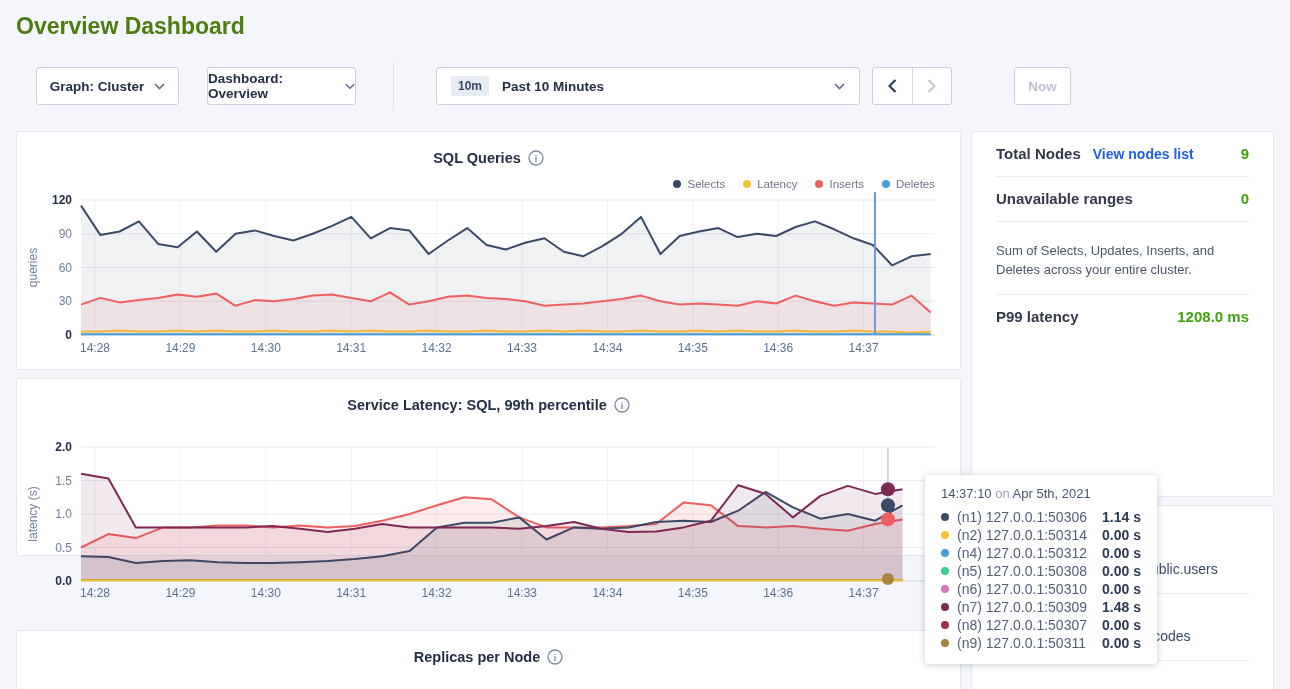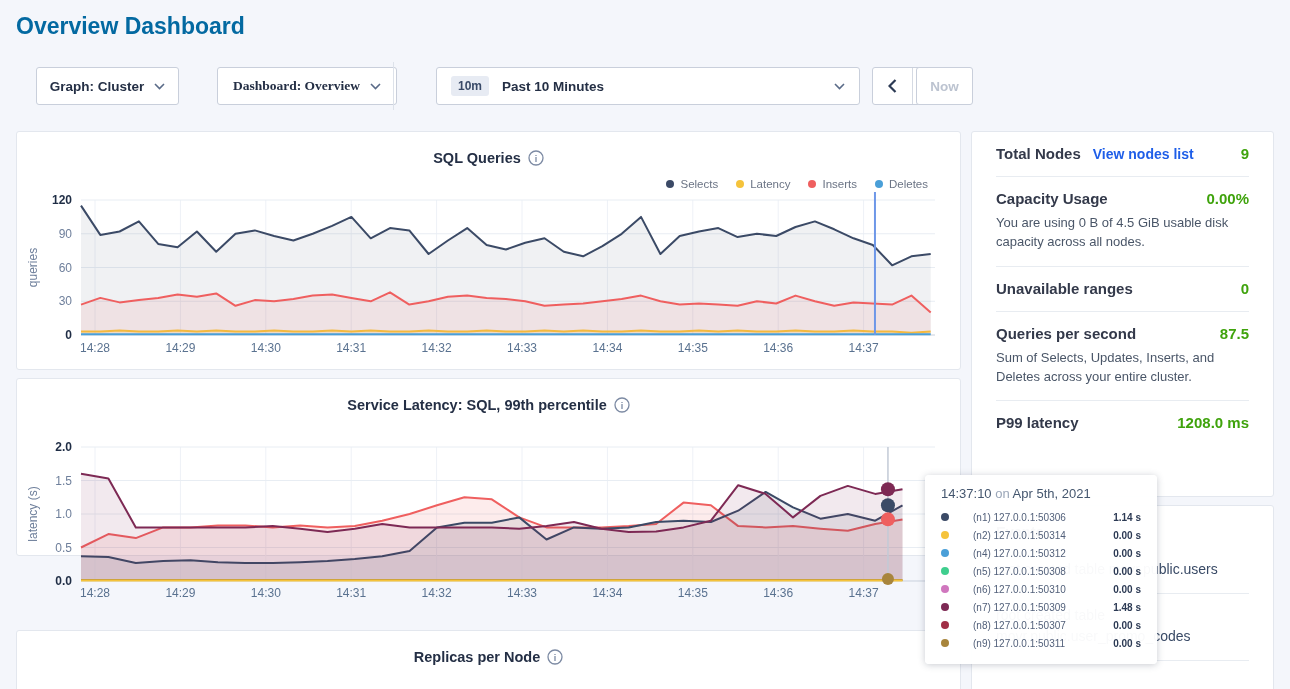--- a/index.html
+++ b/index.html
@@ -3,52 +3,52 @@
 <meta charset="utf-8">
 <style>
   * { margin:0; padding:0; box-sizing:border-box; }
   html,body { width:1290px; height:689px; }
   body {
     position:relative; overflow:hidden;
     background:#f4f6fb;
     font-family:"Liberation Sans", sans-serif;
     color:#242a35;
   }
-  .page-title { position:absolute; left:16px; top:13px; font-size:23px; font-weight:700; color:#0369a1; }
+  .page-title { position:absolute; left:16px; top:13px; font-size:23px; font-weight:700; color:#4d7c0f; }
 
   
   .dropdown, .time-picker, .nav-group, .now-btn {
     position:absolute; top:67px; height:38px; background:#fff;
     border:1px solid #c9cfdb; border-radius:3px;
     display:flex; align-items:center; cursor:pointer;margin-left:20px;
   }
   .dropdown { justify-content:center; gap:10px; font-weight:700; font-size:13.5px; color:#242f45; }
   #dd-graph { left:16px; width:143px; }
-  #dd-dashboard { left:197px; width:180px;font-family:Liberation Serif, serif; }
+  #dd-dashboard { left:187px; width:149px; }
   .toolbar-divider { position:absolute; left:393px; top:62px; width:1px; height:48px; background:#dde2ea; }
   .time-picker { left:416px; width:424px; padding:0 14px; }
   .time-badge { background:#e7ebf3; border-radius:3px; font-weight:700; font-size:12px; color:#394a68; padding:3px 7px; }
   .time-label { font-weight:700; font-size:13.5px; color:#242f45; margin-left:13px; }
   .time-picker .chev { margin-left:auto; }
   .nav-group { left:852px; width:80px; padding:0; }
   .nav-cell { width:40px; height:100%; display:flex; align-items:center; justify-content:center; }
   .nav-cell + .nav-cell { border-left:1px solid #d5dae3; }
-  .now-btn { left:896px; width:57px; justify-content:center; font-weight:700; font-size:13.5px; color:#bcc3d0; cursor:default; }
+  .now-btn { left:994px; width:57px; justify-content:center; font-weight:700; font-size:13.5px; color:#bcc3d0; cursor:default; }
 
   
   .panel { position:absolute; background:#fff; border:1px solid #e3e7ee; border-radius:3px; }
   #panel-sql      { left:16px;  top:131px; width:945px; height:239px; }
   #panel-latency  { left:16px;  top:378px; width:945px; height:178px; }
   #panel-replicas { left:16px;  top:630px; width:945px; height:90px; }
   #card-summary   { left:971px; top:131px; width:303px; height:366px; }
   #card-events    { left:971px; top:505px; width:303px; height:210px; }
 
   .panel-title { display:flex; align-items:center; justify-content:center; gap:7px;
                  padding-top:18px; font-weight:700; font-size:14.5px; color:#242f45; }
-  .legend { position:absolute; right:32px; top:46px; display:flex; gap:18px; }
+  .legend { position:absolute; right:25px; top:46px; display:flex; gap:18px; }
   .legend-item { display:flex; align-items:center; gap:6px; font-size:11.5px; color:#6b7485; cursor:pointer; }
   .legend-dot { width:8px; height:8px; border-radius:50%; }
   .chart-svg { position:absolute; left:0; }
   #sql-svg { top:60px; } #latency-svg { top:56px; }
 
   
   .s-inner { padding:0 24px; }
   .s-head { text-align:center; padding:20px 0 4px; font-weight:700; font-size:14.5px; color:#242f45; }
   .s-row { padding:13px 0 14px; border-bottom:1px solid #e8ecf1; }
   .s-row:last-child { border-bottom:none; }
@@ -62,21 +62,21 @@
   .e-inner { padding:18px 24px 0; }
   .e-head { font-weight:700; font-size:14.5px; color:#242f45; padding-bottom:8px; }
   .e-item { padding:11px 0 13px; border-bottom:1px solid #e8ecf1; font-size:14px; color:#394a66; line-height:1.5; }
 
   
   #tooltip { position:absolute; left:925px; top:475px; width:232px; z-index:10;
              background:rgba(255,255,255,0.97); border-radius:4px;
              box-shadow:0 1px 7px rgba(60,70,90,0.28); padding:11px 16px 12px; }
   .t-title { font-size:13px; color:#44566e; margin-bottom:7px; }
   .t-title .t-on { color:#9aa6b8; }
-  .t-row { display:flex; align-items:center; gap:24px; height:18px; font-size:10px; color:#52607a; }
+  .t-row { display:flex; align-items:center; gap:8px; height:18px; font-size:14px; color:#52607a; }
   .t-dot { width:8px; height:8px; border-radius:50%; flex:none; }
   .t-val { margin-left:auto; font-weight:700; color:#2c3a54; }
 </style>
 </head>
 <body>
 
 <h1 class="page-title">Overview Dashboard</h1>
 
 <div class="dropdown" id="dd-graph">
   <span>Graph: Cluster</span>
@@ -251,36 +251,25 @@
   <div class="s-inner">
     <div class="s-row">
       <div class="s-row-top">
         <span class="s-label">Total Nodes</span>
         <span class="s-link">View nodes list</span>
         <span class="s-value">9</span>
       </div>
     </div>
     <div class="s-row">
       <div class="s-row-top">
-        <span class="s-label">Capacity Usage</span>
-        <span class="s-value">0.00%</span>
-      </div>
-      <div class="s-desc">You are using 0 B of 4.5 GiB usable disk capacity across all nodes.</div>
-    </div>
-    <div class="s-row">
-      <div class="s-row-top">
         <span class="s-label">Unavailable ranges</span>
         <span class="s-value">0</span>
       </div>
     </div>
     <div class="s-row">
-      <div class="s-row-top">
-        <span class="s-label">Queries per second</span>
-        <span class="s-value">87.5</span>
-      </div>
       <div class="s-desc">Sum of Selects, Updates, Inserts, and Deletes across your entire cluster.</div>
     </div>
     <div class="s-row">
       <div class="s-row-top">
         <span class="s-label">P99 latency</span>
         <span class="s-value">1208.0 ms</span>
       </div>
     </div>
   </div>
 </div>

